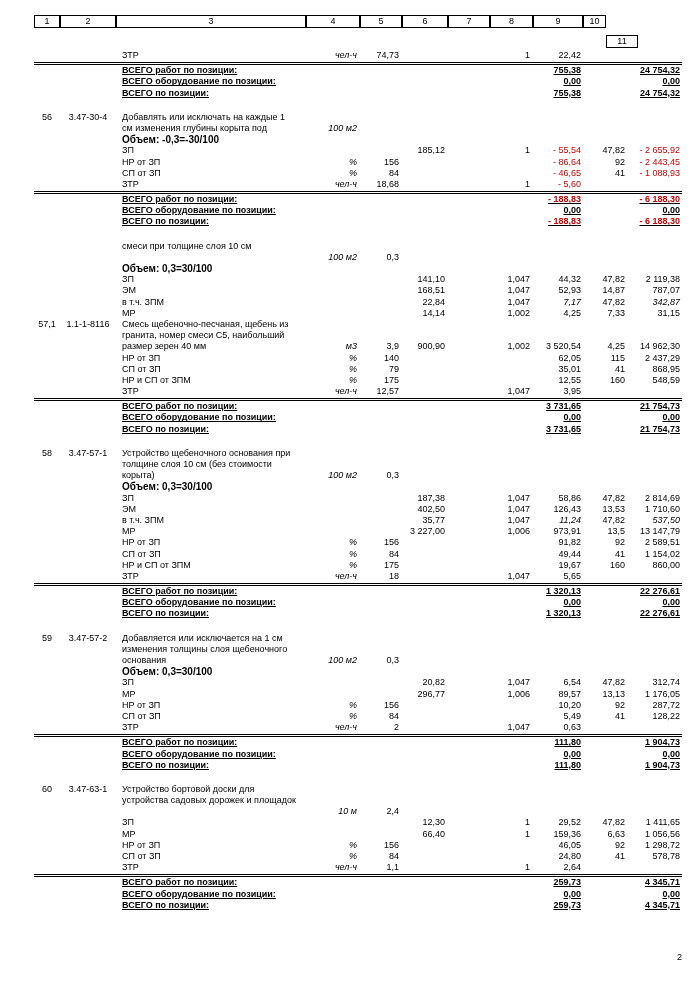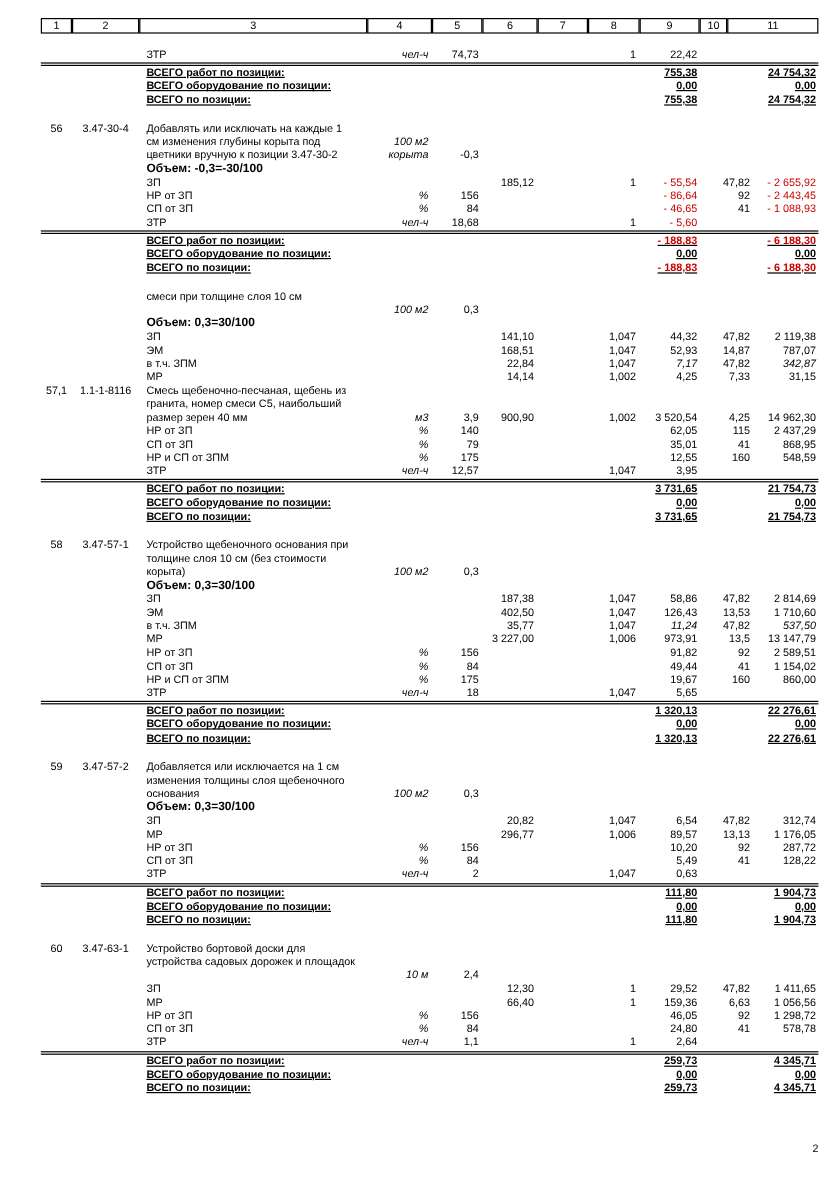--- a/index.html
+++ b/index.html
@@ -7,21 +7,21 @@
     position:relative;width:700px;height:990px;background:#ffffff;
     font-family:"Liberation Sans", sans-serif;font-size:9px;color:#000;
     overflow:hidden;
   }
   .table{position:absolute;left:34px;top:15px;width:648px;}
   .hrow{display:flex;width:648px;}
   .hcell{
     box-sizing:border-box;border:1px solid #000;height:13px;line-height:11px;
     text-align:center;font-size:9px;
   }
-  .body{margin-top:12px;}
+  .body{margin-top:2px;}
   .section{margin-top:0;}
   .section.gap{margin-top:13px;}
   .row{display:flex;height:11.2px;line-height:11.2px;white-space:nowrap;}
   .row.total{font-weight:bold;text-decoration:underline;}
   .row.vol{font-size:10px;font-weight:bold;}
   .c{box-sizing:border-box;overflow:visible;}
   .c1{width:26px;text-align:center;}
   .c2{width:56px;text-align:center;}
   .c3{width:190px;text-align:left;padding-left:6px;}
   .c4{width:54px;text-align:right;padding-right:3px;font-style:italic;}
@@ -46,21 +46,21 @@
         <div class="hcell" style="width: 26px;">1</div>
         <div class="hcell" style="width: 56px;">2</div>
         <div class="hcell" style="width: 190px;">3</div>
         <div class="hcell" style="width: 54px;">4</div>
         <div class="hcell" style="width: 42px;">5</div>
         <div class="hcell" style="width: 46px;">6</div>
         <div class="hcell" style="width: 42px;">7</div>
         <div class="hcell" style="width: 43px;">8</div>
         <div class="hcell" style="width: 50px;">9</div>
         <div class="hcell" style="width: 23px;">10</div>
-        <div class="hcell" style="width: 76px;">11</div>
+        <div class="hcell" style="width: 32px; margin-top: 20px;">11</div>
       </div>
     <div class="body">
         <div class="section">
           <div class="row data">
             <div class="c c1"></div>
             <div class="c c2"></div>
             <div class="c c3">ЗТР</div>
             <div class="c c4">чел-ч</div>
             <div class="c c5">74,73</div>
             <div class="c c6"></div>
@@ -124,33 +124,20 @@
             <div class="c c9"></div>
             <div class="c c10"></div>
             <div class="c c11"></div>
           </div>
           <div class="row data">
             <div class="c c1"></div>
             <div class="c c2"></div>
             <div class="c c3">см изменения глубины корыта под</div>
             <div class="c c4">100 м2</div>
             <div class="c c5"></div>
-            <div class="c c6"></div>
-            <div class="c c7"></div>
-            <div class="c c8"></div>
-            <div class="c c9"></div>
-            <div class="c c10"></div>
-            <div class="c c11"></div>
-          </div>
-          <div class="row data">
-            <div class="c c1"></div>
-            <div class="c c2"></div>
-            <div class="c c3">цветники вручную к позиции 3.47-30-2</div>
-            <div class="c c4">корыта</div>
-            <div class="c c5">-0,3</div>
             <div class="c c6"></div>
             <div class="c c7"></div>
             <div class="c c8"></div>
             <div class="c c9"></div>
             <div class="c c10"></div>
             <div class="c c11"></div>
           </div>
           <div class="row vol">
             <div class="c c1"></div>
             <div class="c c2"></div>

